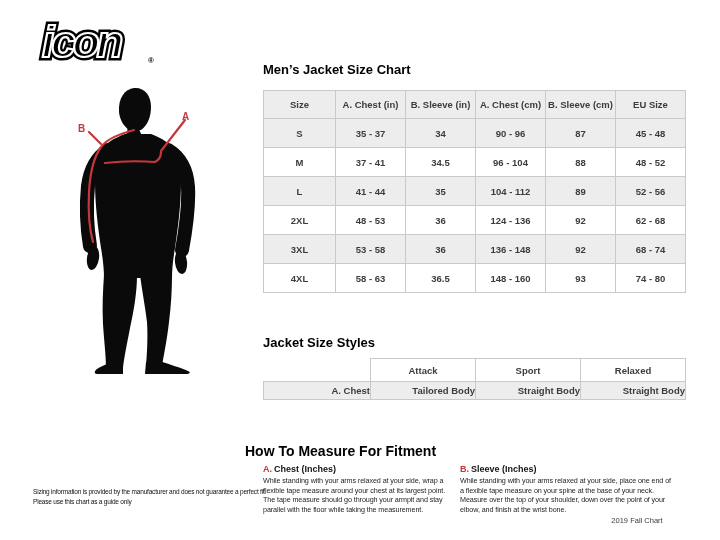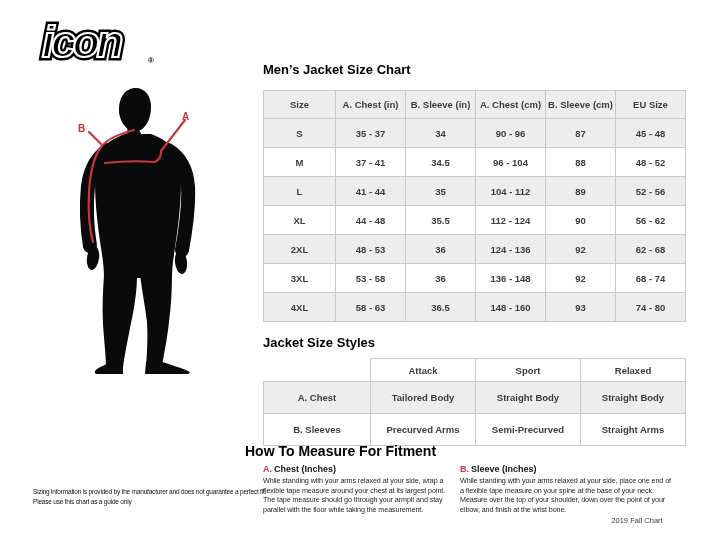--- a/index.html
+++ b/index.html
@@ -28,21 +28,21 @@
   table { border-collapse:collapse; table-layout:fixed; position:absolute; }
   th, td { border:1px solid #c9c9c9; text-align:center; vertical-align:middle;
            font-size:9.5px; color:#3c3c3c; font-weight:bold; padding:0; }
   .size-table { left:263px; top:90px; width:422px; }
   .size-table th { height:28px; background:#ededed; }
   .size-table td { height:29px; background:#fff; }
   .size-table tbody tr:nth-child(odd) td { background:#ededed; }
   .style-table { left:263px; top:358px; width:422px;padding-left:48px; }
   .style-table th { height:23px; background:#fff; }
   .style-table th.blank { border:none; background:transparent; }
-  .style-table td { height:32px; background:#fff; }
+  .style-table td { height:18px; background:#fff;text-align:right; }
   .style-table tbody tr:first-child td { background:#ededed; }
 
   
   .measure-col { position:absolute; top:464px; }
   #measure-a { left:263px; width:190px; }
   #measure-b { left:460px; width:214px; }
   .measure-heading { font-size:9px; font-weight:bold; color:#141414; margin-bottom:2px; }
   .measure-heading .letter { color:#c4373c; margin-right:2px; }
   .measure-body { font-size:7.2px; line-height:1.35; color:#1e1e1e; letter-spacing:-0.1px; }
 
@@ -130,28 +130,20 @@
         </tr>
         <tr>
           <td>L</td>
           <td>41 - 44</td>
           <td>35</td>
           <td>104 - 112</td>
           <td>89</td>
           <td>52 - 56</td>
         </tr>
         <tr>
-          <td>XL</td>
-          <td>44 - 48</td>
-          <td>35.5</td>
-          <td>112 - 124</td>
-          <td>90</td>
-          <td>56 - 62</td>
-        </tr>
-        <tr>
           <td>2XL</td>
           <td>48 - 53</td>
           <td>36</td>
           <td>124 - 136</td>
           <td>92</td>
           <td>62 - 68</td>
         </tr>
         <tr>
           <td>3XL</td>
           <td>53 - 58</td>
@@ -187,26 +179,20 @@
           <th>Relaxed</th>
         </tr>
       </thead>
     <tbody>
         <tr>
           <td>A. Chest</td>
           <td>Tailored Body</td>
           <td>Straight Body</td>
           <td>Straight Body</td>
         </tr>
-        <tr>
-          <td>B. Sleeves</td>
-          <td>Precurved Arms</td>
-          <td>Semi-Precurved</td>
-          <td>Straight Arms</td>
-        </tr>
       </tbody>
   </table>
 
   <div class="section-title" id="title-measure">How To Measure For Fitment</div>
 
   <div class="measure-col" id="measure-a">
     <div class="measure-heading">
       <span class="letter">A.</span><span>Chest (Inches)</span>
     </div>
     <p class="measure-body">While standing with your arms relaxed at your side, wrap a flexible tape measure around your chest at its largest point. The tape measure should go through your armpit and stay parallel with the floor while taking the measurement.</p>

